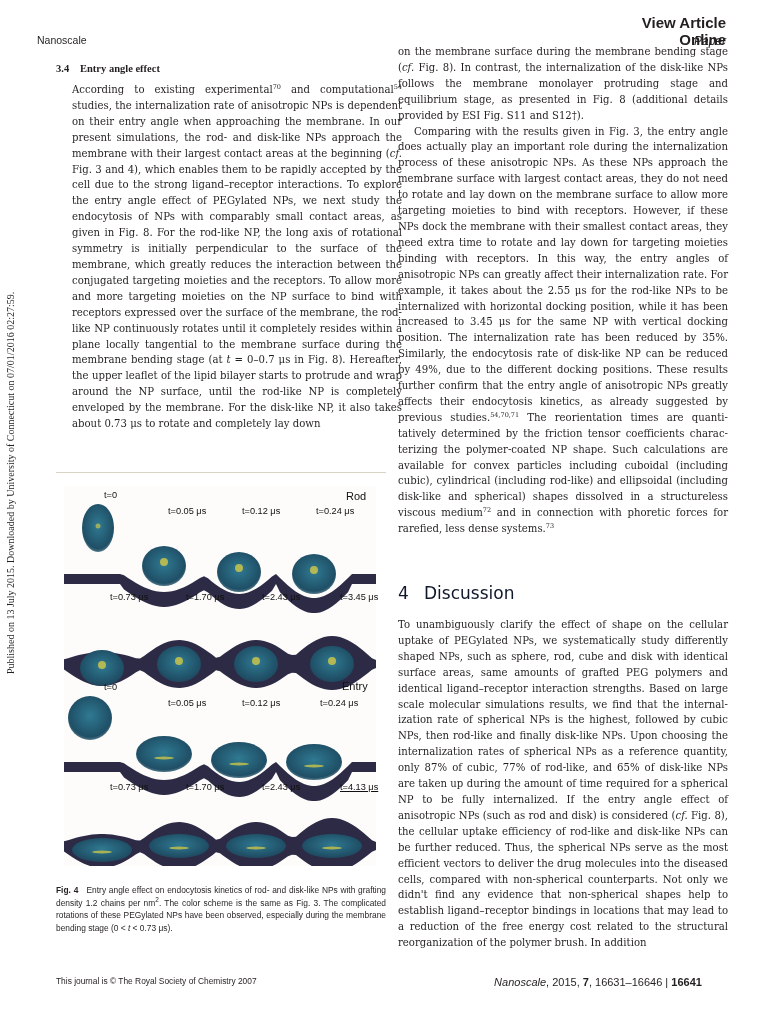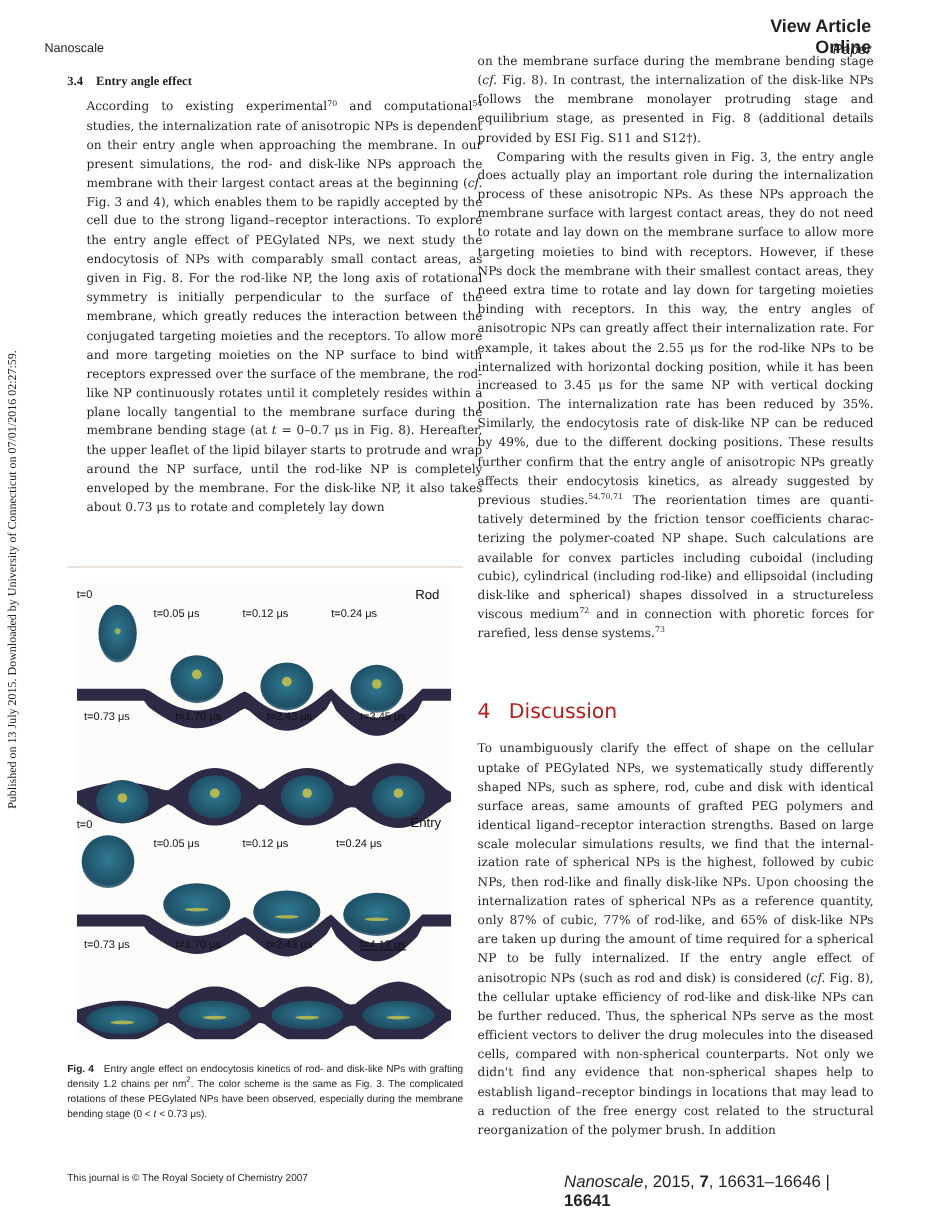--- a/index.html
+++ b/index.html
@@ -24,37 +24,37 @@
   .col { position: absolute; font-size: 10.15px; line-height: 15.9px; text-align: justify; }
   .col p { margin: 0; hyphens: manual; }
   .col p.indent { text-indent: 16px; }
   #col-left { left: 72px; top: 82px; width: 330px; }
   #col-right { left: 398px; top: 44px; width: 330px; }
   #col-right-2 { left: 398px; top: 617px; width: 330px; }
 
   #sec-3-4 { left: 56px; top: 63px; font-size: 10.5px; font-weight: bold; font-family: Liberation Serif, serif; }
   #sec-3-4 .num { display: inline-block; width: 24px; }
 
-  #sec-4 { left: 398px; top: 583px; font-size: 17px; font-family: "DejaVu Sans", sans-serif; font-weight: normal; color: #b91c1c; }
+  #sec-4 { left: 398px; top: 583px; font-size: 17px; font-family: "DejaVu Sans", sans-serif; font-weight: normal; color: #0f172a; }
   #sec-4 .num { display: inline-block; width: 26px; }
 
   sup { font-size: 6.5px; line-height: 0; vertical-align: 4px; }
   i { font-style: italic; }
 
   
   #figure-rule { left: 56px; top: 472px; width: 330px; height: 1px; background: #d9d3c4; }
   #figure { left: 64px; top: 486px; width: 312px; height: 380px; background: #fdfcfb; }
   .panel-label { position: absolute; font-family: "Liberation Sans", sans-serif; font-size: 11px; color: #111; white-space: nowrap; }
-  .tlabel { position: absolute; font-family: "Liberation Sans", sans-serif; font-size: 9.2px; color: #111; white-space: nowrap; }
+  .tlabel { position: absolute; font-family: "Liberation Sans", sans-serif; font-size: 9.2px; color: #111; white-space: nowrap; margin-left: 40px; }
 
   #caption { left: 56px; top: 884px; width: 330px; font-family: "Liberation Sans", sans-serif; font-size: 8.4px; line-height: 12.6px; text-align: justify; }
   #caption b { font-weight: bold; }
 
   #footer-left { left: 56px; top: 976px; font-family: "Liberation Sans", sans-serif; font-size: 8.4px; }
-  #footer-right { left: 470px; top: 976px; width: 256px; text-align: left; font-family: "Liberation Sans", sans-serif; font-size: 14px; }
+  #footer-right { left: 470px; top: 976px; width: 256px; text-align: center; font-family: "Liberation Sans", sans-serif; font-size: 11px; }
   #footer-right .jn { font-style: italic; }
   #footer-right .pg { font-weight: bold; }
 </style>
 </head>
 <body>
 
 <div class="abs" id="view-online">View Article Online</div>
 <div class="abs" id="journal-name">Nanoscale</div>
 <div class="abs" id="article-type">Paper</div>
 

